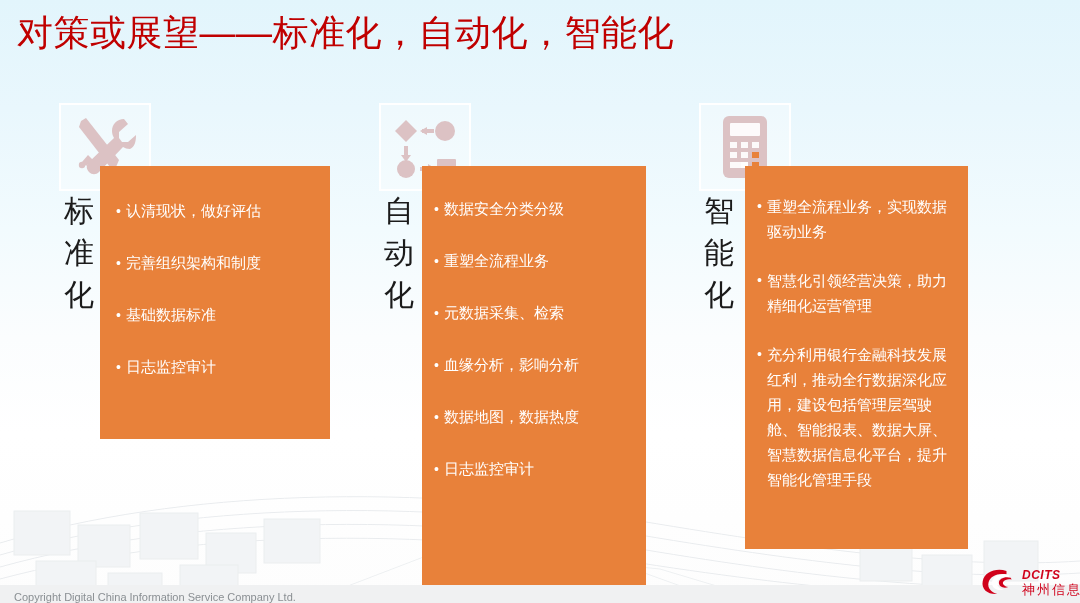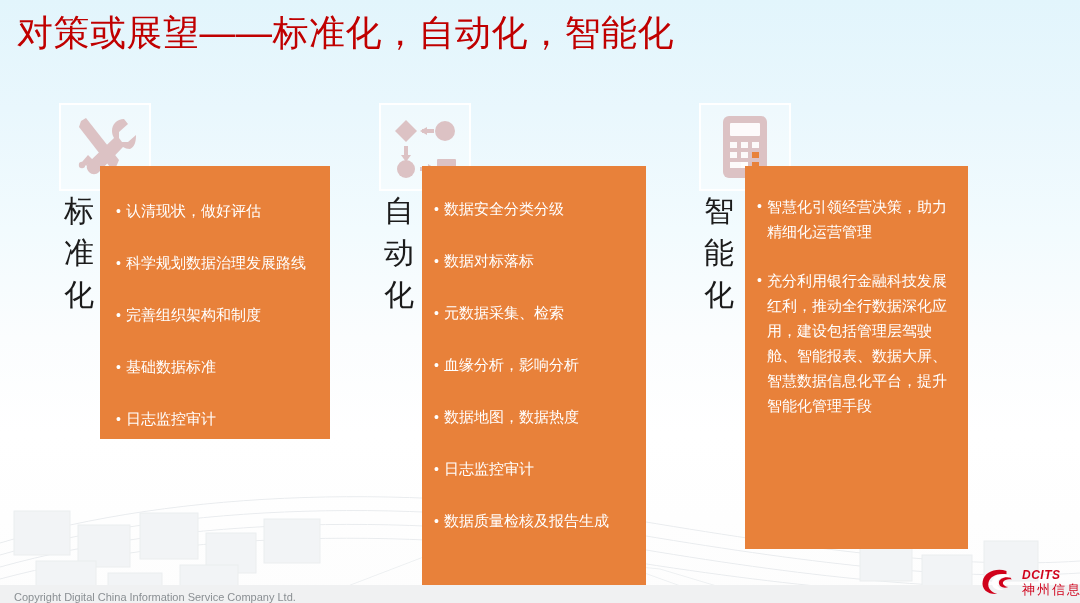--- a/index.html
+++ b/index.html
@@ -157,21 +157,20 @@
       </svg>
     </div>
     <div class="vlabel">
       <span>标</span>
       <span>准</span>
       <span>化</span>
     </div>
     <div class="obox">
       <ul>
         <li>认清现状，做好评估</li>
-        <li>科学规划数据治理发展路线</li>
         <li>完善组织架构和制度</li>
         <li>基础数据标准</li>
         <li>日志监控审计</li>
       </ul>
     </div>
   </div>
 
   <div class="col" id="col2">
     <div class="icon-frame">
       <svg width="66" height="62" viewBox="0 0 66 62" aria-hidden="true">
@@ -197,26 +196,25 @@
       </svg>
     </div>
     <div class="vlabel">
       <span>自</span>
       <span>动</span>
       <span>化</span>
     </div>
     <div class="obox">
       <ul>
         <li>数据安全分类分级</li>
-        <li>数据对标落标</li>
+        <li>重塑全流程业务</li>
         <li>元数据采集、检索</li>
         <li>血缘分析，影响分析</li>
         <li>数据地图，数据热度</li>
         <li>日志监控审计</li>
-        <li>数据质量检核及报告生成</li>
       </ul>
     </div>
   </div>
 
   <div class="col" id="col3">
     <div class="icon-frame">
       <svg width="56" height="66" viewBox="0 0 56 66" aria-hidden="true">
         <rect x="6" y="2" width="44" height="62" rx="6" fill="#dcc2c4"></rect>
         <rect x="13" y="9" width="30" height="13" rx="1" fill="#ffffff" opacity=".92"></rect>
         <g fill="#ffffff" opacity=".92">
@@ -236,20 +234,21 @@
         </g>
       </svg>
     </div>
     <div class="vlabel">
       <span>智</span>
       <span>能</span>
       <span>化</span>
     </div>
     <div class="obox">
       <ul>
+        <li>重塑全流程业务，实现数据驱动业务</li>
         <li>智慧化引领经营决策，助力精细化运营管理</li>
         <li>充分利用银行金融科技发展红利，推动全行数据深化应用，建设包括管理层驾驶舱、智能报表、数据大屏、智慧数据信息化平台，提升智能化管理手段</li>
       </ul>
     </div>
   </div>
 
   <div class="footer-bar"></div>
   <div class="copyright">Copyright  Digital China Information Service Company Ltd.</div>
 
   <div class="logo">

